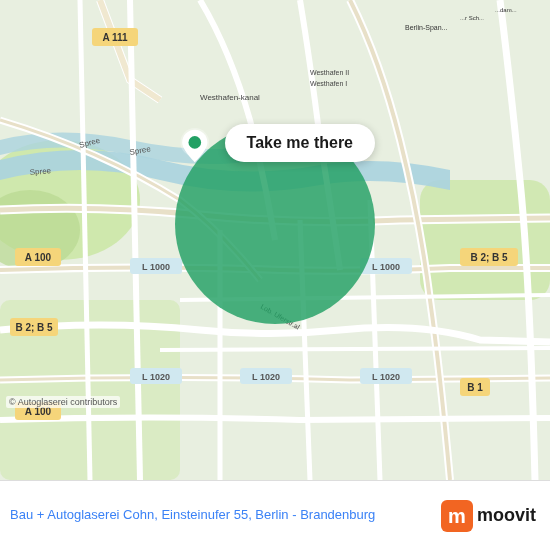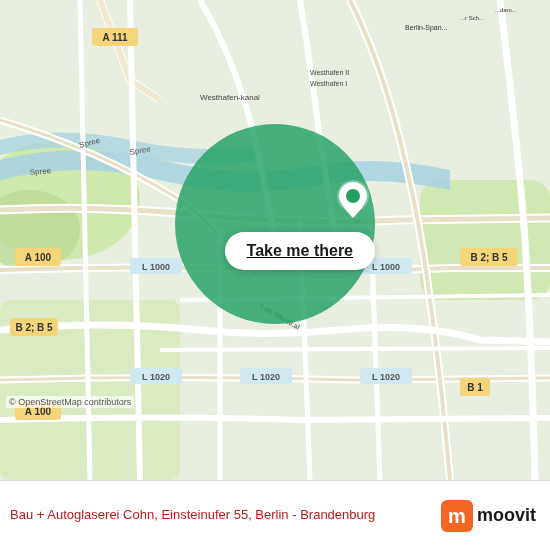--- a/index.html
+++ b/index.html
@@ -32,25 +32,24 @@
     .location-overlay {
       position: absolute;
       top: 50%;
       left: 50%;
       transform: translate(-50%, -58%);
       width: 200px;
       height: 200px;
       background: rgba(34, 160, 100, 0.82);
       border-radius: 50%;
       display: flex;
-      flex-direction: column;
-      align-items: flex-end;
+      flex-direction: row;
+      align-items: flex-start;
       justify-content: center;
       gap: 10px;
-      text-decoration: underline;
     }
 
     .pin-icon {
       width: 44px;
       height: 44px;
     }
 
     .take-me-btn {
       background: white;
       color: #1a1a1a;
@@ -71,21 +70,21 @@
       background: white;
       display: flex;
       align-items: center;
       justify-content: space-between;
       padding: 0 14px 0 10px;
       border-top: 1px solid #ddd;
     }
 
     .info-text {
       font-size: 13px;
-      color: #b91c1c;
+      color: #3b82f6;
       line-height: 1.4;
       flex: 1;
     }
 
     .moovit-logo {
       display: flex;
       align-items: center;
       gap: 4px;
       flex-shrink: 0;
     }
@@ -217,21 +216,21 @@
 
     <svg class="pin-icon" viewBox="0 0 44 44" xmlns="http://www.w3.org/2000/svg">
       <circle cx="22" cy="18" r="16" fill="white" opacity="0.3"></circle>
       <path d="M22 4 C14.3 4 8 10.3 8 18 C8 26.5 22 40 22 40 C22 40 36 26.5 36 18 C36 10.3 29.7 4 22 4 Z" fill="white"></path>
       <circle cx="22" cy="18" r="7" fill="#22a064"></circle>
     </svg>
 
     <button class="take-me-btn">Take me there</button>
   </div>
 
-  <div class="osm-credit">© OpenStreetMap contributors</div>
+  <div class="osm-credit">© Autoglaserei contributors</div>
 </div>
 
 <div id="info-bar">
   <div class="info-text">Bau + Autoglaserei Cohn, Einsteinufer 55, Berlin - Brandenburg</div>
 
   <div class="moovit-logo">
 
     <svg class="moovit-logo-icon" viewBox="0 0 32 32" xmlns="http://www.w3.org/2000/svg">
       <rect width="32" height="32" rx="6" fill="#f26522"></rect>
       <text x="16" y="23" font-size="20" font-weight="900" text-anchor="middle" fill="white" font-family="Arial">m</text>

